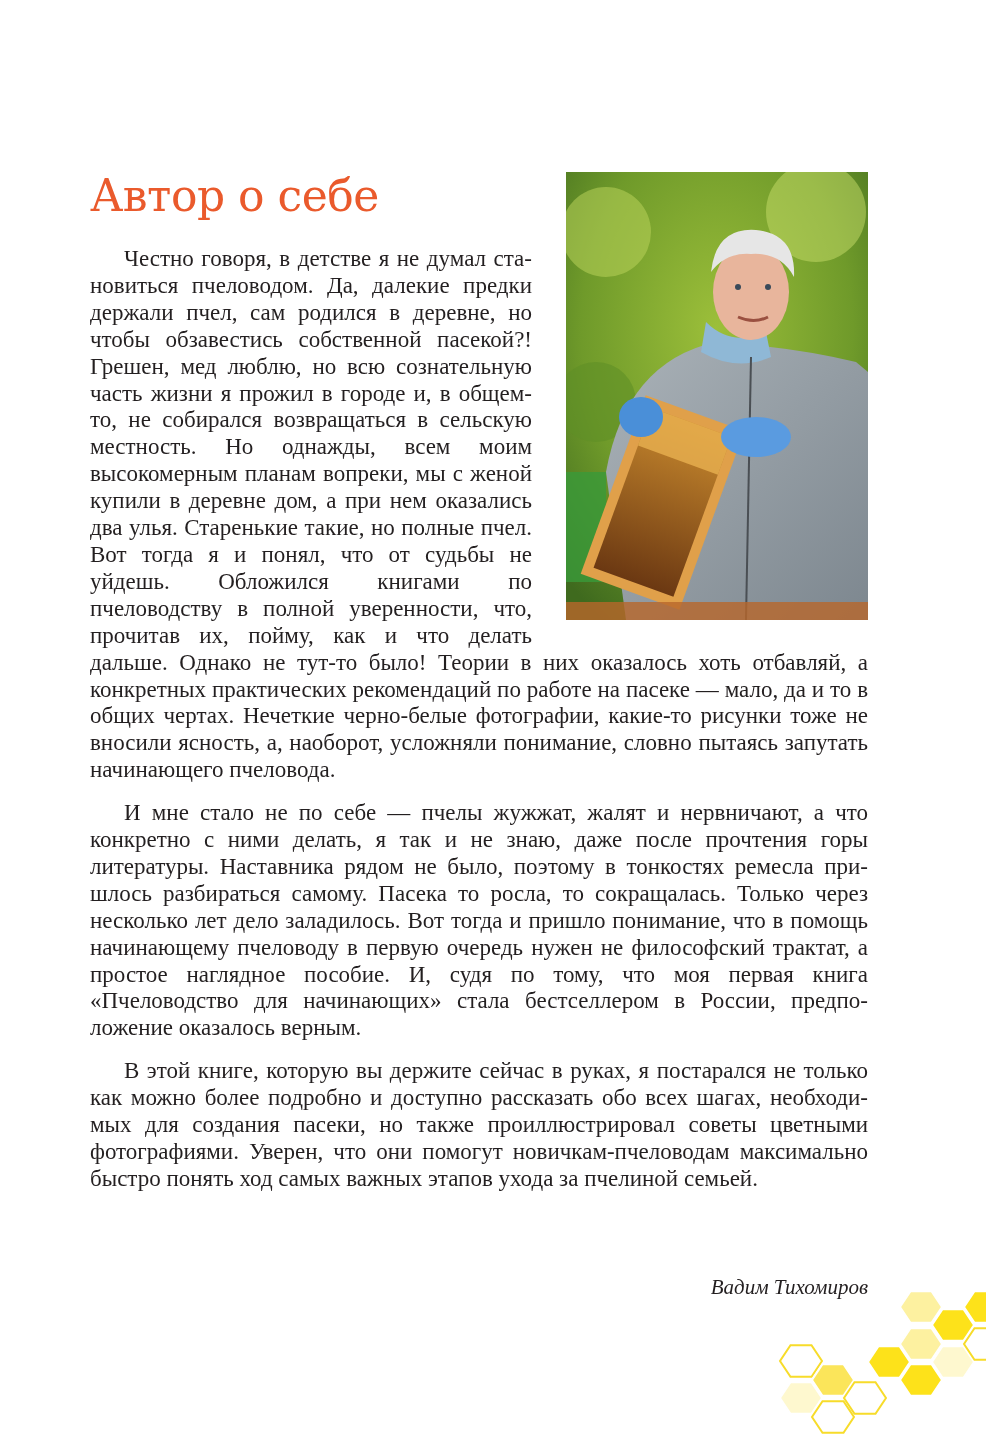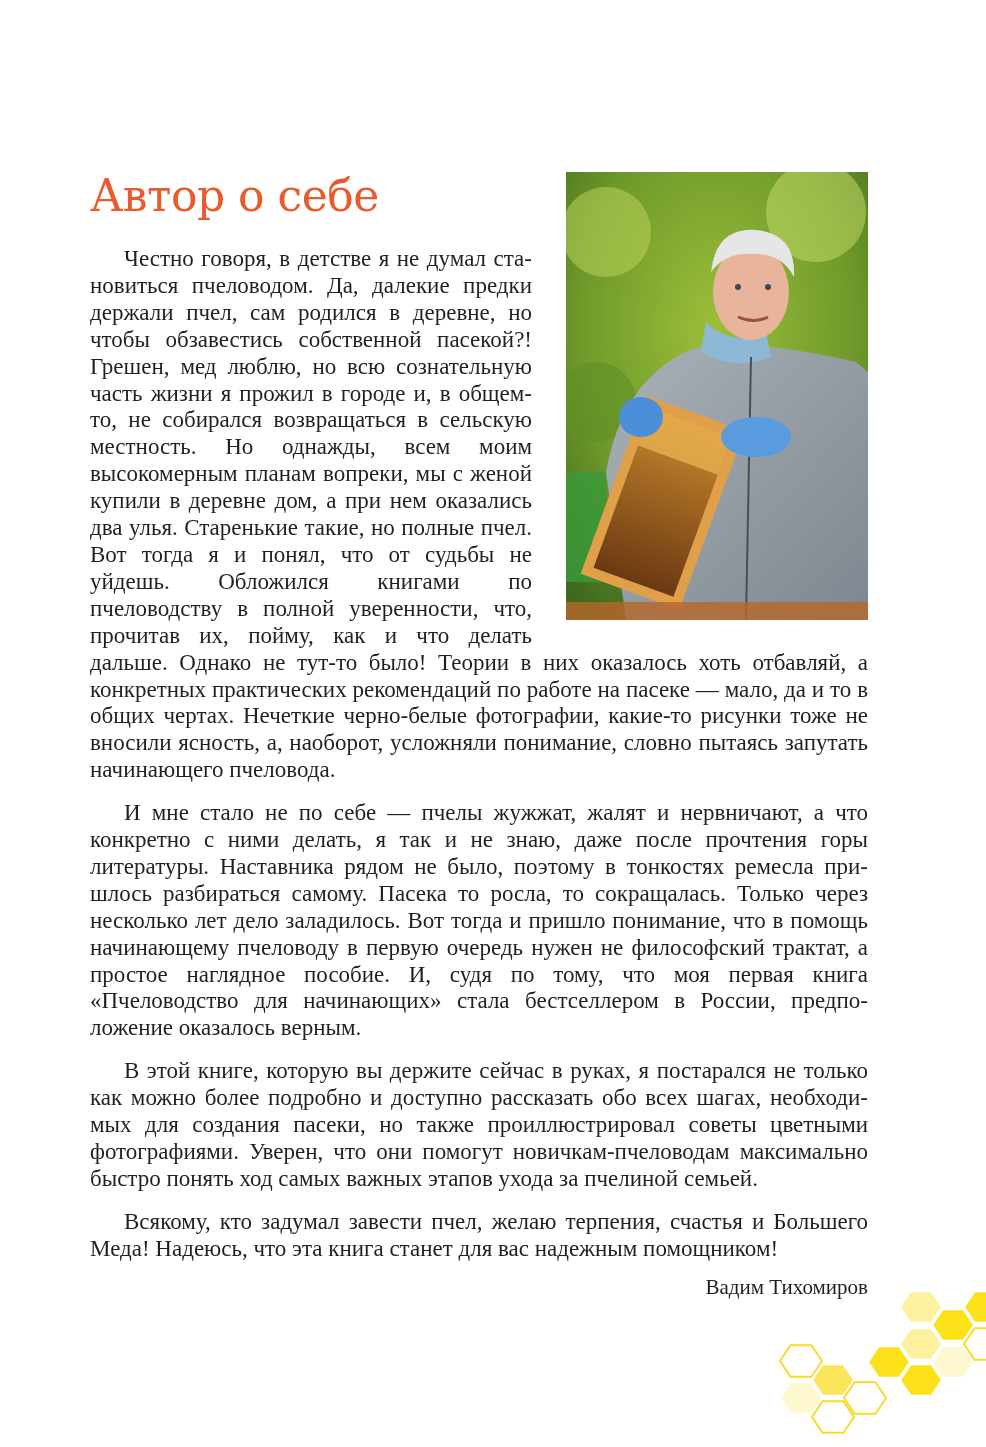--- a/index.html
+++ b/index.html
@@ -9,21 +9,21 @@
     .title { position: absolute; left: 90px; top: 168px; margin: 0;
              font-family: "DejaVu Serif", serif; font-weight: normal;
              font-size: 44px; letter-spacing: -0.5px; color: #ea5a2c; line-height: 56px; }
     .photo { position: absolute; left: 566px; top: 172px; width: 302px; height: 448px; overflow: hidden; }
     .photo svg { display: block; }
     .text { position: absolute; left: 90px; top: 246px; width: 778px;
             font-family: "Liberation Serif", serif; font-size: 23px; line-height: 26.9px;
             text-align: justify; hyphens: manual; }
     .text p { margin: 0 0 16px 0; text-indent: 34px; }
     .float-spacer { float: right; width: 336px; height: 400px; }
-    .signature { position: absolute; right: 118px; top: 1275px; 
+    .signature { position: absolute; right: 118px; top: 1275px; font-style: italic;
                  font-family: "Liberation Serif", serif; font-size: 21px; }
     .honeycomb { position: absolute; left: 770px; top: 1285px; }
   </style>
 </head>
 <body>
 
 <div class="page">
 
   <h1 class="title">Автор о себе</h1>
 
@@ -70,21 +70,20 @@
       <ellipse cx="190" cy="265" rx="35" ry="20" fill="#5a9be0"></ellipse>
       <rect x="0" y="430" width="302" height="18" fill="#b8672a" opacity="0.8"></rect>
     </svg>
   </div>
 
   <div class="text">
     <div class="float-spacer"></div>
     <p>Честно говоря, в детстве я не думал ста­новиться пчеловодом. Да, далекие предки держали пчел, сам родился в деревне, но чтобы обзавестись собственной пасекой?! Грешен, мед люблю, но всю сознатель­ную часть жизни я прожил в городе и, в общем-то, не собирался возвращаться в сельскую местность. Но однажды, всем моим высокомерным планам вопреки, мы с женой купили в деревне дом, а при нем оказались два улья. Старенькие такие, но полные пчел. Вот тогда я и понял, что от судьбы не уйдешь. Обложился книгами по пчеловодству в полной уверенности, что, прочитав их, пойму, как и что делать дальше. Однако не тут-то было! Теории в них оказалось хоть отбавляй, а конкретных практических рекомендаций по работе на пасеке — мало, да и то в общих чертах. Нечеткие черно-белые фотографии, какие-то рисунки тоже не вносили ясность, а, наоборот, усложняли понимание, словно пы­таясь запутать начинающего пчеловода.</p>
     <p>И мне стало не по себе — пчелы жужжат, жалят и нервничают, а что конкретно с ними делать, я так и не знаю, даже после прочтения горы литературы. Наставника рядом не было, поэтому в тонкостях ремесла при­шлось разбираться самому. Пасека то росла, то сокращалась. Только через несколько лет дело заладилось. Вот тогда и пришло понимание, что в по­мощь начинающему пчеловоду в первую очередь нужен не философский трактат, а простое наглядное пособие. И, судя по тому, что моя первая кни­га «Пчеловодство для начинающих» стала бестселлером в России, предпо­ложение оказалось верным.</p>
     <p>В этой книге, которую вы держите сейчас в руках, я постарался не только как можно более подробно и доступно рассказать обо всех шагах, необходи­мых для создания пасеки, но также проиллюстрировал советы цветными фотографиями. Уверен, что они помогут новичкам-пчеловодам максималь­но быстро понять ход самых важных этапов ухода за пчелиной семьей.</p>
-    <p>Всякому, кто задумал завести пчел, желаю терпения, счастья и Больше­го Меда! Надеюсь, что эта книга станет для вас надежным помощником!</p>
   </div>
 
   <div class="signature">Вадим Тихомиров</div>
 
   <svg class="honeycomb" width="216" height="162" viewBox="0 0 216 162">
 
     <g id="hexes">
         <polygon points="172.0,22.0 161.5,37.8 140.5,37.8 130.0,22.0 140.5,6.2 161.5,6.2" fill="#fdf1a0" stroke="#ffffff" stroke-width="2"></polygon>
         <polygon points="204.0,40.0 193.5,55.8 172.5,55.8 162.0,40.0 172.5,24.2 193.5,24.2" fill="#fde21a" stroke="#ffffff" stroke-width="2"></polygon>
         <polygon points="236.0,22.0 225.5,37.8 204.5,37.8 194.0,22.0 204.5,6.2 225.5,6.2" fill="#fde21a" stroke="#ffffff" stroke-width="2"></polygon>

